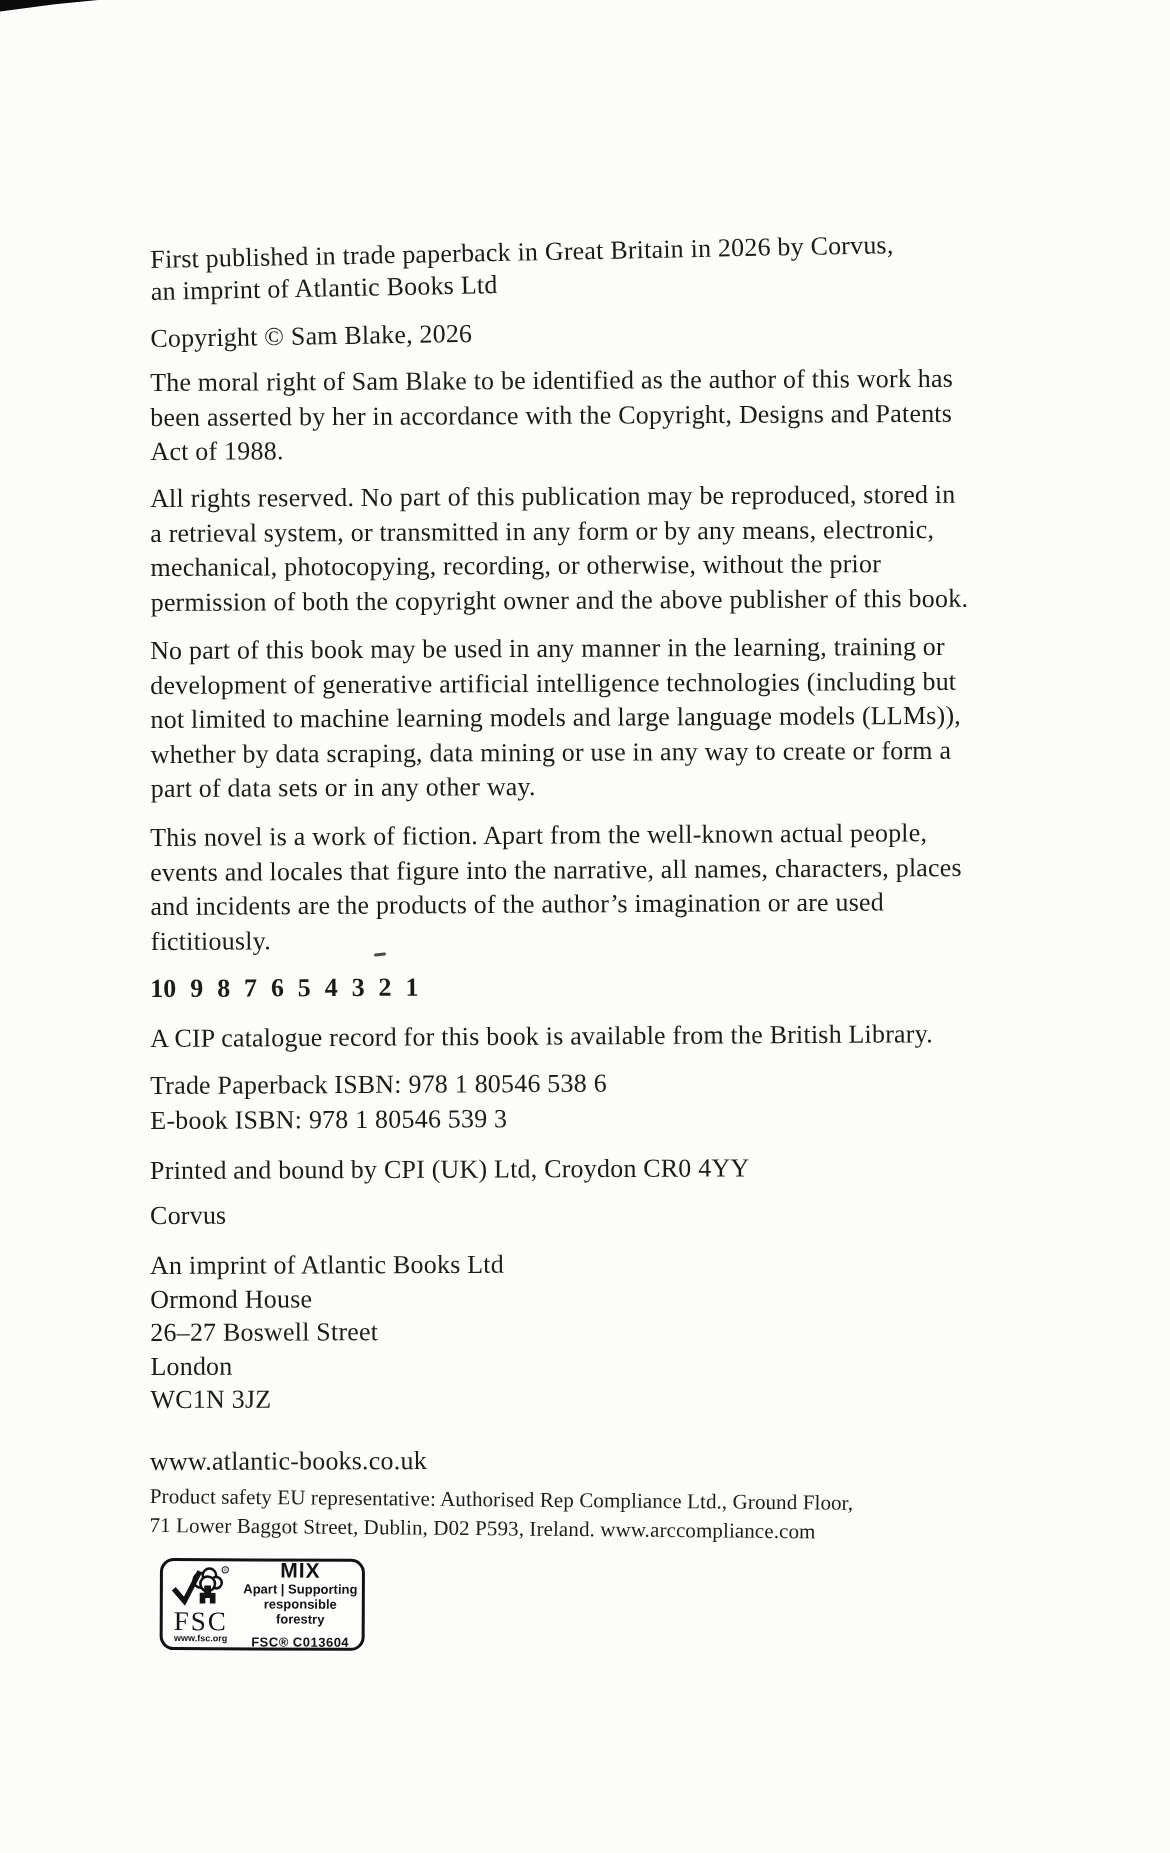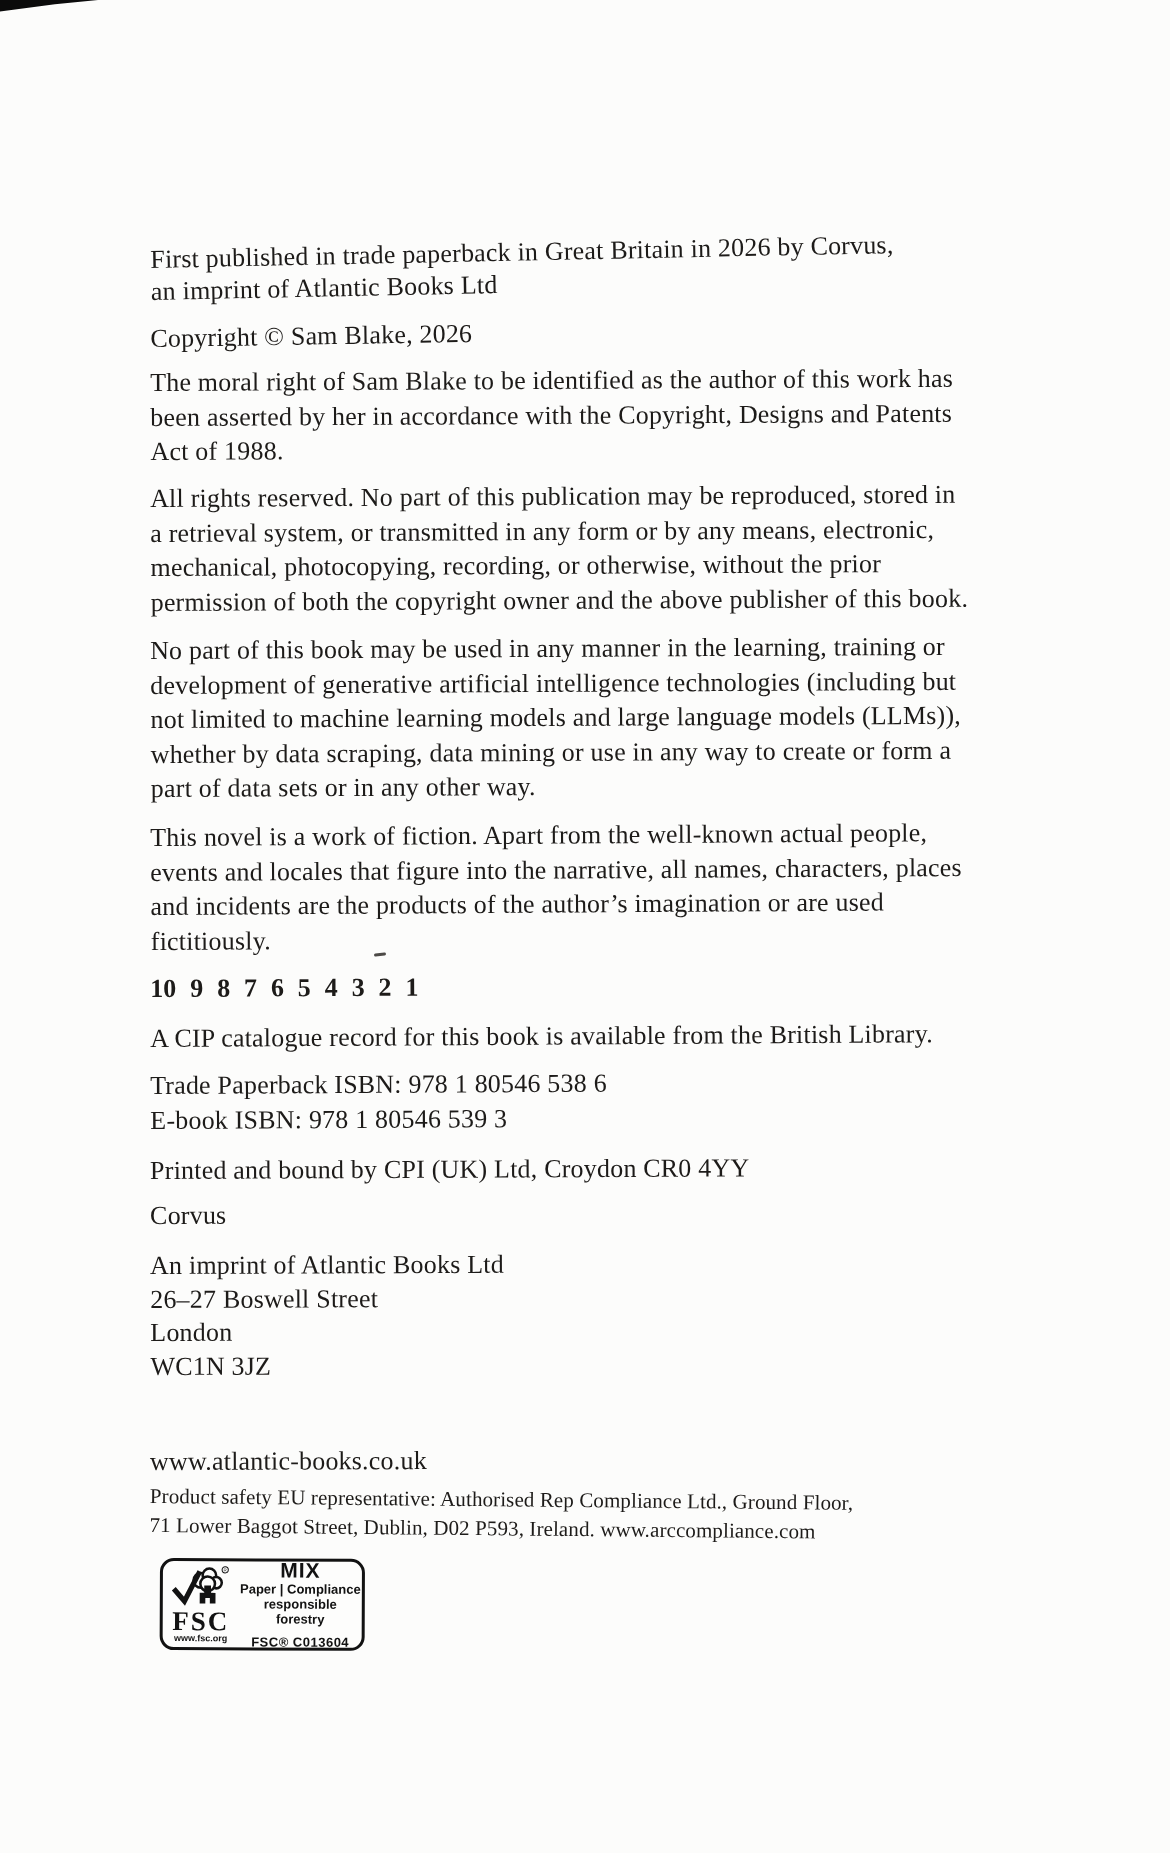--- a/index.html
+++ b/index.html
@@ -64,21 +64,21 @@
     color:#121212;
   }
   .fsc-left {
     width:76px;
     display:flex; flex-direction:column; align-items:center;
     padding-top:4px;
   }
   .fsc-tree { width:62px; height:44px; display:block; }
   .fsc-word {
     font-family:"Liberation Serif", serif;
-    font-weight:bold; font-size:27px; line-height:24px;
+    font-weight:normal; font-size:27px; line-height:24px;
     letter-spacing:2px;
   }
   .fsc-url {
     font-family:"Liberation Sans", sans-serif;
     font-weight:bold; font-size:9px; line-height:10px;
   }
   .fsc-right {
     flex:1;
     display:flex; flex-direction:column; align-items:center; justify-content:center;
     font-family:"Liberation Sans", sans-serif;
@@ -152,20 +152,21 @@
   <div class="block" id="b-printed">
     <div class="line">Printed and bound by CPI (UK) Ltd, Croydon CR0 4YY</div>
   </div>
 
   <div class="block" id="b-corvus">
     <div class="line">Corvus</div>
   </div>
 
   <div class="block" id="b-address">
     <div class="line">An imprint of Atlantic Books Ltd</div>
+    <div class="line">Ormond House</div>
     <div class="line">26–27 Boswell Street</div>
     <div class="line">London</div>
     <div class="line">WC1N 3JZ</div>
   </div>
 
   <div class="block" id="b-www">
     <div class="line">www.atlantic-books.co.uk</div>
   </div>
 
   <div class="block" id="b-safety">
@@ -185,19 +186,19 @@
         <path d="M58 36 H70 V49 H78 V68 H68 V58 H60 V68 H50 V49 H58 Z" fill="#121212"></path>
         <path d="M4 42 L23 64 L50 11" fill="none" stroke="#121212" stroke-width="9"></path>
         <circle cx="95" cy="8" r="5.5" fill="none" stroke="#121212" stroke-width="1.8"></circle>
         <text x="95" y="11" font-size="8" text-anchor="middle" fill="#121212" font-family="Liberation Sans, sans-serif">R</text>
       </svg>
       <div class="fsc-word">FSC</div>
       <div class="fsc-url">www.fsc.org</div>
     </div>
     <div class="fsc-right">
       <div class="fsc-mix">MIX</div>
-      <div class="fsc-desc">Paper | Compliance</div>
+      <div class="fsc-desc">Apart | Supporting</div>
       <div class="fsc-desc">responsible forestry</div>
       <div class="fsc-lic">FSC® C013604</div>
     </div>
   </div>
 
 </div>
 
 </body></html>

